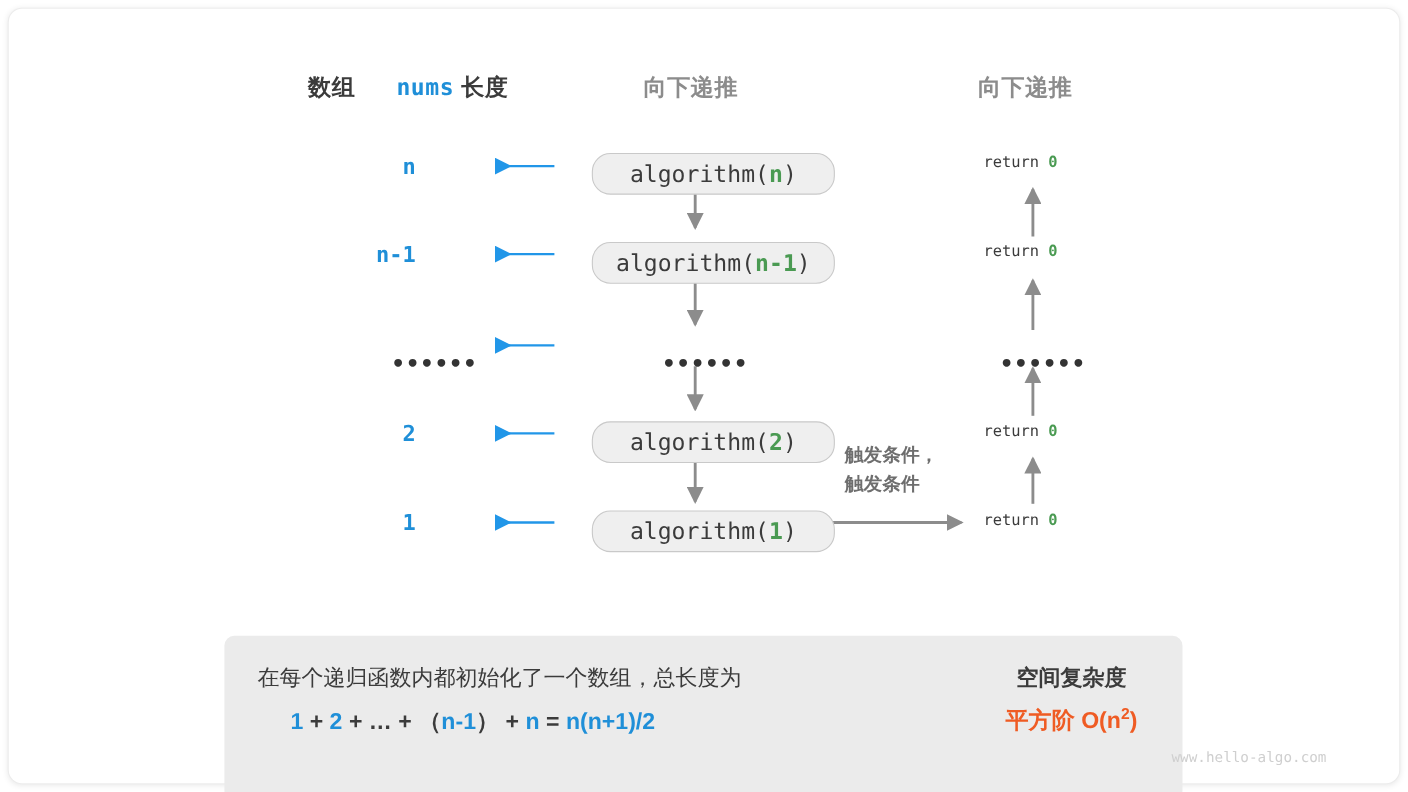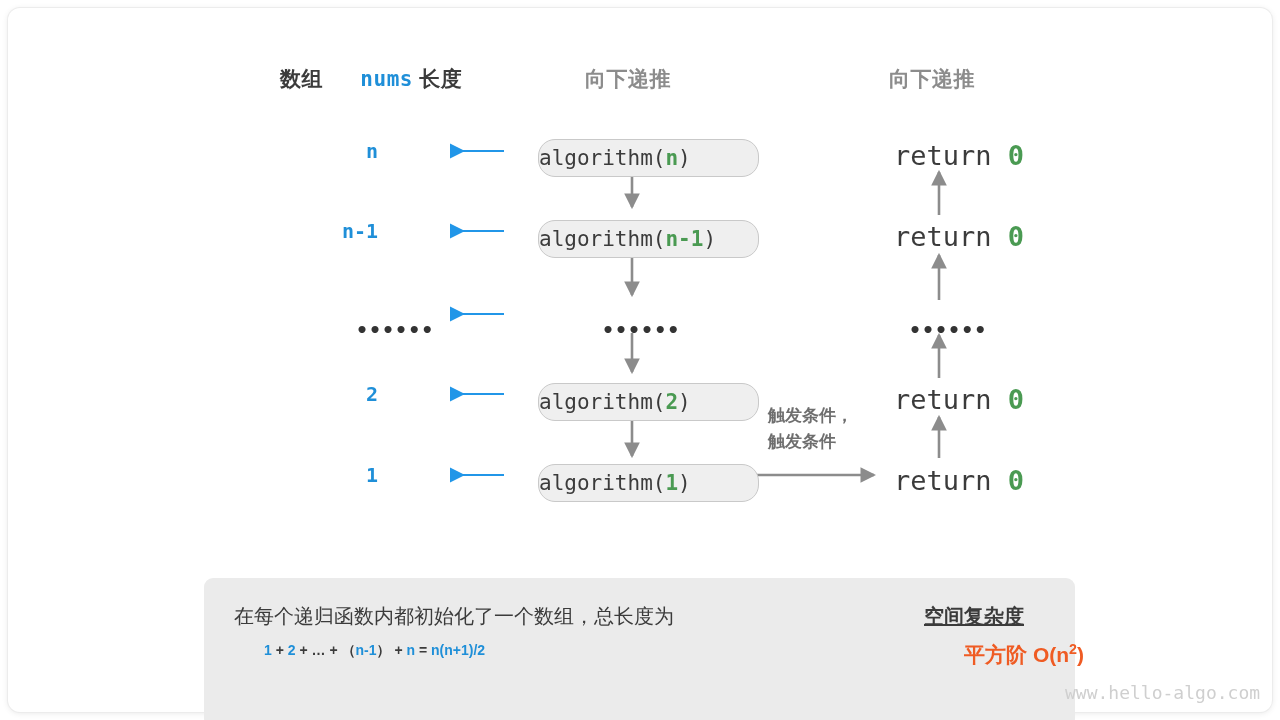--- a/index.html
+++ b/index.html
@@ -65,82 +65,83 @@
   .call-box {
     box-sizing: border-box;
     background: #efefef;
     border: 1.6px solid #c9c9c9;
     border-radius: 17px;
     font-family: "DejaVu Sans Mono", "Liberation Mono", monospace;
     font-size: 21px;
     color: #3b3b3b;
     display: flex;
     align-items: center;
+    justify-content: center;
     white-space: nowrap;
   }
   .call-box .arg { color: #4a9a52; font-weight: bold; }
 
   
   .ret {
     font-family: "DejaVu Sans Mono", "Liberation Mono", monospace;
-    font-size: 27px;
+    font-size: 14px;
     color: #3b3b3b;
     white-space: nowrap;
   }
   .ret .zero { color: #4a9a52; font-weight: bold; }
 
   
   .trigger-note {
     font-size: 17px;
     font-weight: bold;
     color: #6e6e6e;
     line-height: 1.55;
     white-space: nowrap;
+    font-family: Liberation Mono, monospace;
   }
 
   
   .summary-box {
     box-sizing: border-box;
     background: #ebebeb;
     border-radius: 9px;
   }
   .summary-line1 {
     font-size: 20px;
     color: #3b3b3b;
     white-space: nowrap;
   }
   .summary-line2 {
-    font-size: 14px;
+    font-size: 21px;
     font-weight: bold;
     color: #3b3b3b;
     white-space: nowrap;
   }
   .summary-line2 .b { color: #1f8fd8; }
   .summary-line2 .plain { color: #3b3b3b; font-weight: bold; }
   .res-title {
     font-size: 20px;
     font-weight: bold;
     color: #3b3b3b;
     white-space: nowrap;
     text-align: center;
-    text-decoration: underline;
   }
   .res-value {
     font-size: 21px;
     font-weight: bold;
     color: #ef5b23;
     white-space: nowrap;
-    text-align: right;
+    text-align: center;
   }
   .res-value sup { font-size: 0.68em; }
 
   
   .watermark {
     font-family: "DejaVu Sans Mono", "Liberation Mono", monospace;
-    font-size: 18px;
+    font-size: 13px;
     color: #cfcfcf;
     white-space: nowrap;
   }
 
   svg.layer { position: absolute; left: 0; top: 0; pointer-events: none; }
 </style>
 </head>
 <body>
 
 <div id="canvas">

